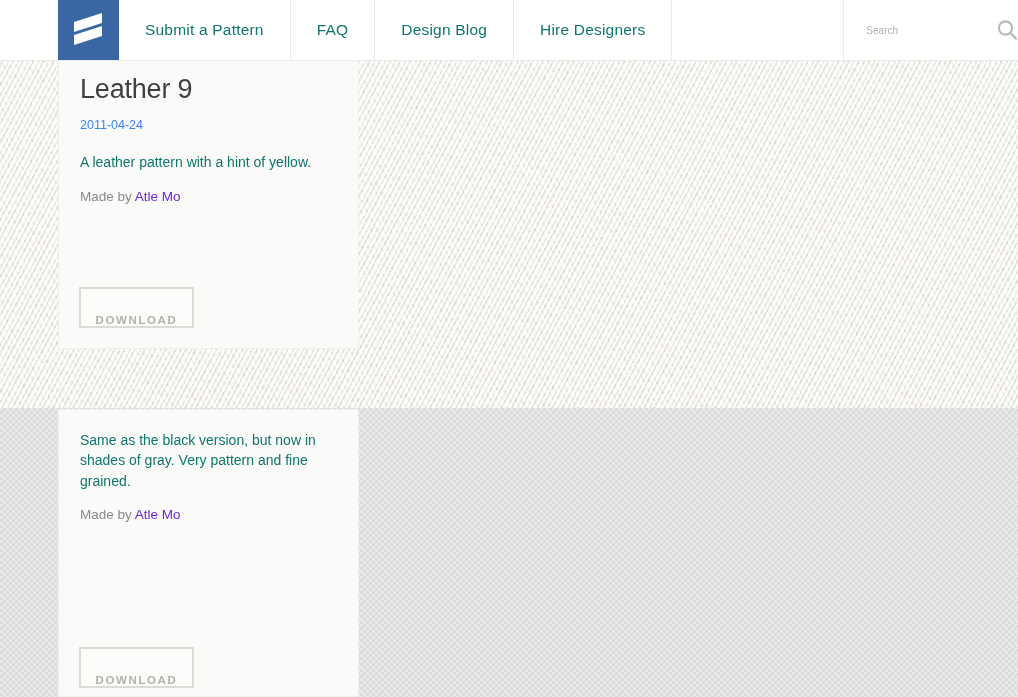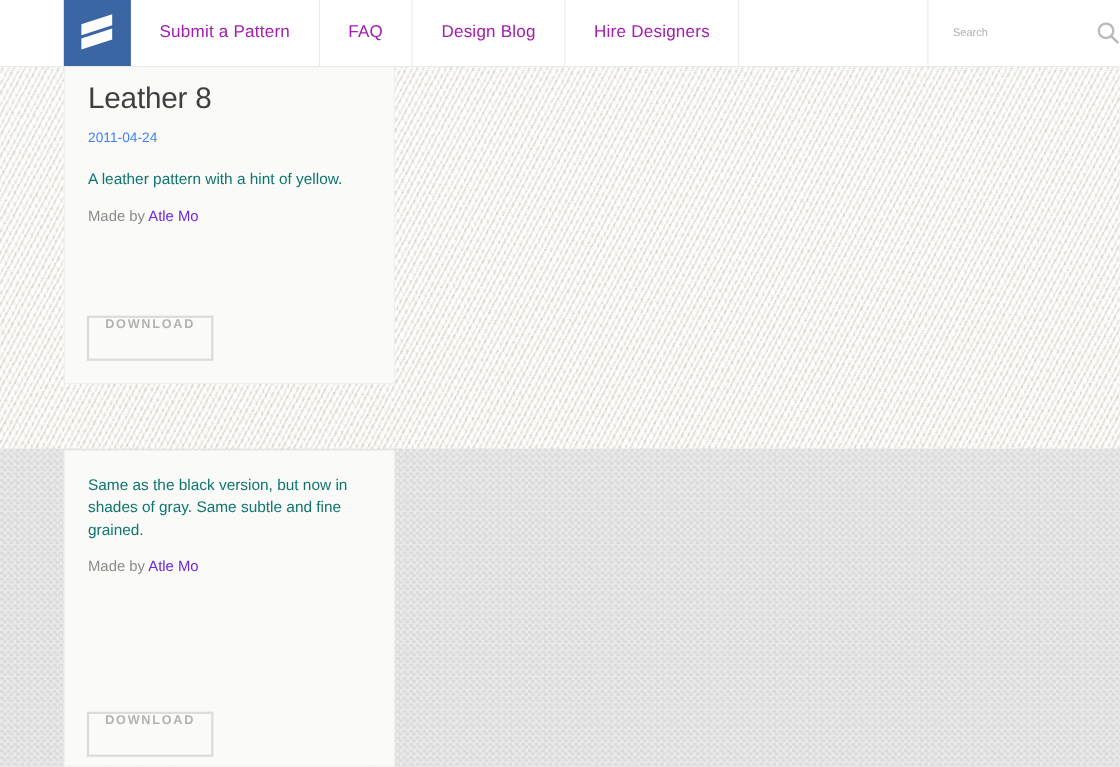--- a/index.html
+++ b/index.html
@@ -77,21 +77,21 @@
   .logo-glyph {
     position: absolute;
     left: 0; top: 0; right: 0; bottom: 0;
   }
   .nav-link {
     display: flex;
     align-items: center;
     justify-content: center;
     padding: 0 26px;
     border-right: 1px solid #ecebe7;
-    color: #a21caf;
+    color: #0f766e;
     font-size: 15.5px;
     letter-spacing: 0.2px;
     white-space: nowrap;
     cursor: pointer;
     height: 100%;
   }
   .nav-link:first-of-type { border-left: 1px solid #ecebe7; }
   .nav-gap {
     flex: 0 0 172px;
     border-right: 1px solid #ecebe7;
@@ -185,21 +185,21 @@
     left: 79px;
     width: 115px;
     height: 41px;
     background: #fbfbfa;
     border: 2px solid #dcdbd8;
     color: #b3b2af;
     font-size: 11.5px;
     font-weight: bold;
     letter-spacing: 1.6px;
     display: flex;
-    align-items: flex-start;
+    align-items: flex-end;
     justify-content: center;
     cursor: pointer;
     font-family: "Liberation Sans", sans-serif;
     z-index: 11;
   }
   #download-leather { top: 287px; }
   #download-carbon  { top: 647px; }
 </style>
 </head>
 <body>
@@ -241,34 +241,34 @@
       <svg width="24" height="24" viewBox="0 0 24 24">
         <circle cx="10.5" cy="10" r="6.6" fill="none" stroke="#b9b9b9" stroke-width="2.1"></circle>
         <line x1="15.4" y1="15" x2="21" y2="20.6" stroke="#b9b9b9" stroke-width="2.3" stroke-linecap="round"></line>
       </svg>
     </span>
   </div>
 
 </div>
 
 <div class="card" id="card-leather">
-  <h1 class="card-title">Leather 8</h1>
+  <h1 class="card-title">Leather 9</h1>
   <div class="card-date">2011-04-24</div>
   <p class="card-desc">A leather pattern with a hint of yellow.</p>
   <div class="card-author">
     <span>Made by</span>
     <a class="author-link">Atle Mo</a>
   </div>
 </div>
 <div class="download-btn" id="download-leather">
   <span>DOWNLOAD</span>
 </div>
 
 <div class="card" id="card-carbon">
-  <p class="card-desc">Same as the black version, but now in shades of gray. Same subtle and fine grained.</p>
+  <p class="card-desc">Same as the black version, but now in shades of gray. Very pattern and fine grained.</p>
   <div class="card-author">
     <span>Made by</span>
     <a class="author-link">Atle Mo</a>
   </div>
 </div>
 <div class="download-btn" id="download-carbon">
   <span>DOWNLOAD</span>
 </div>
 
 </body></html>

